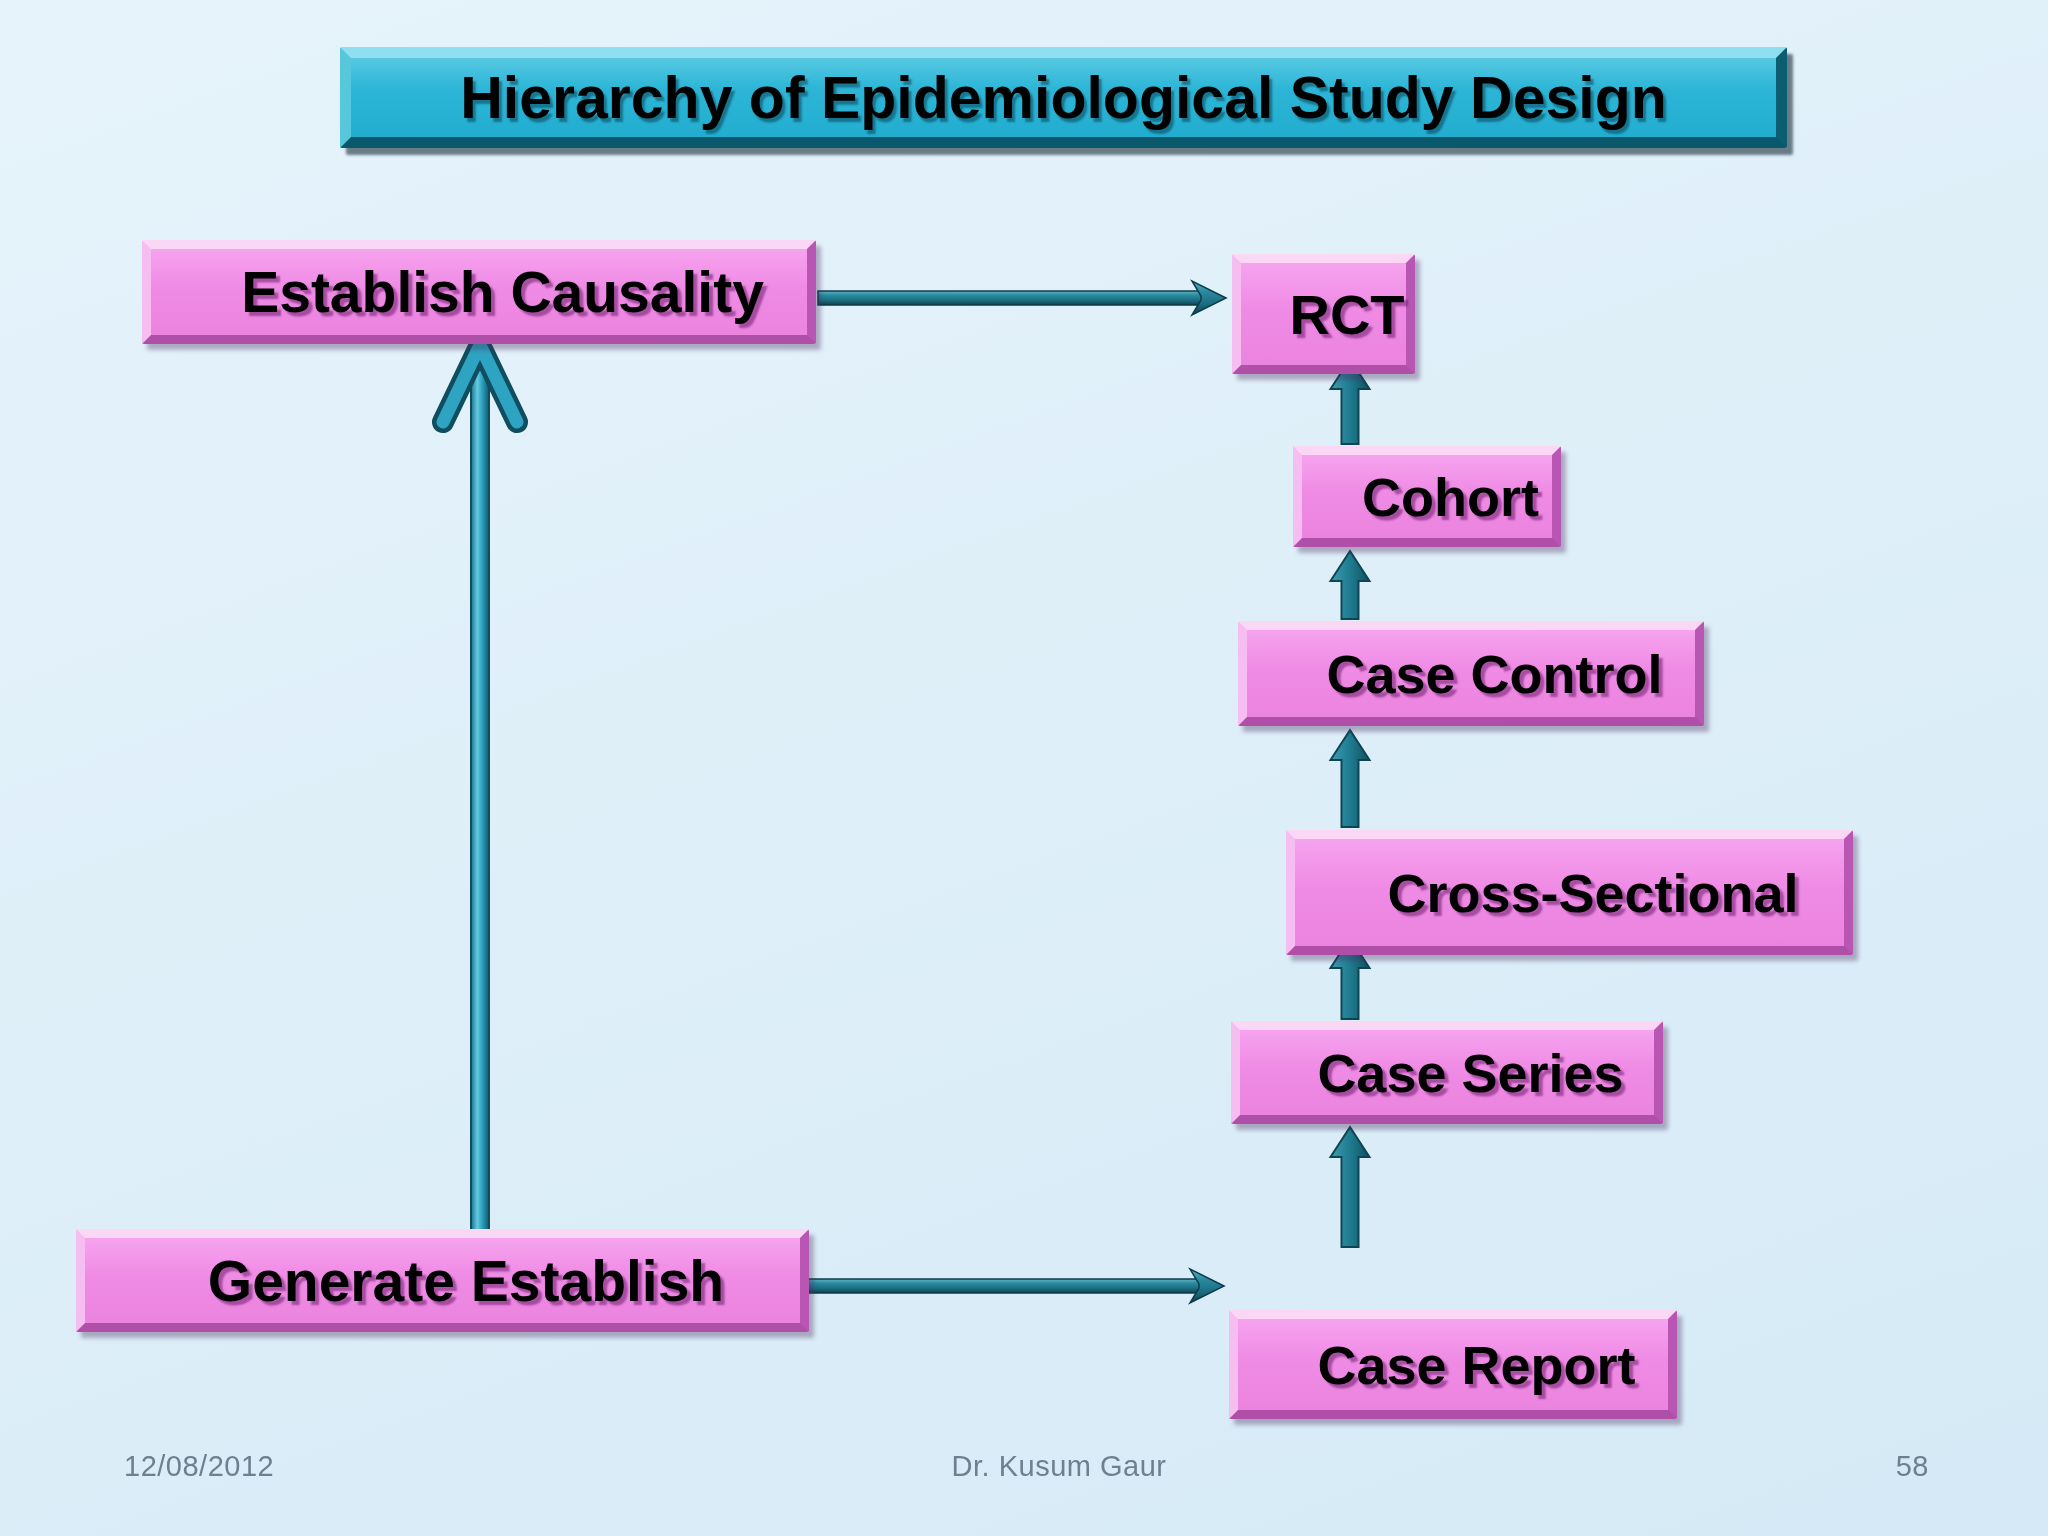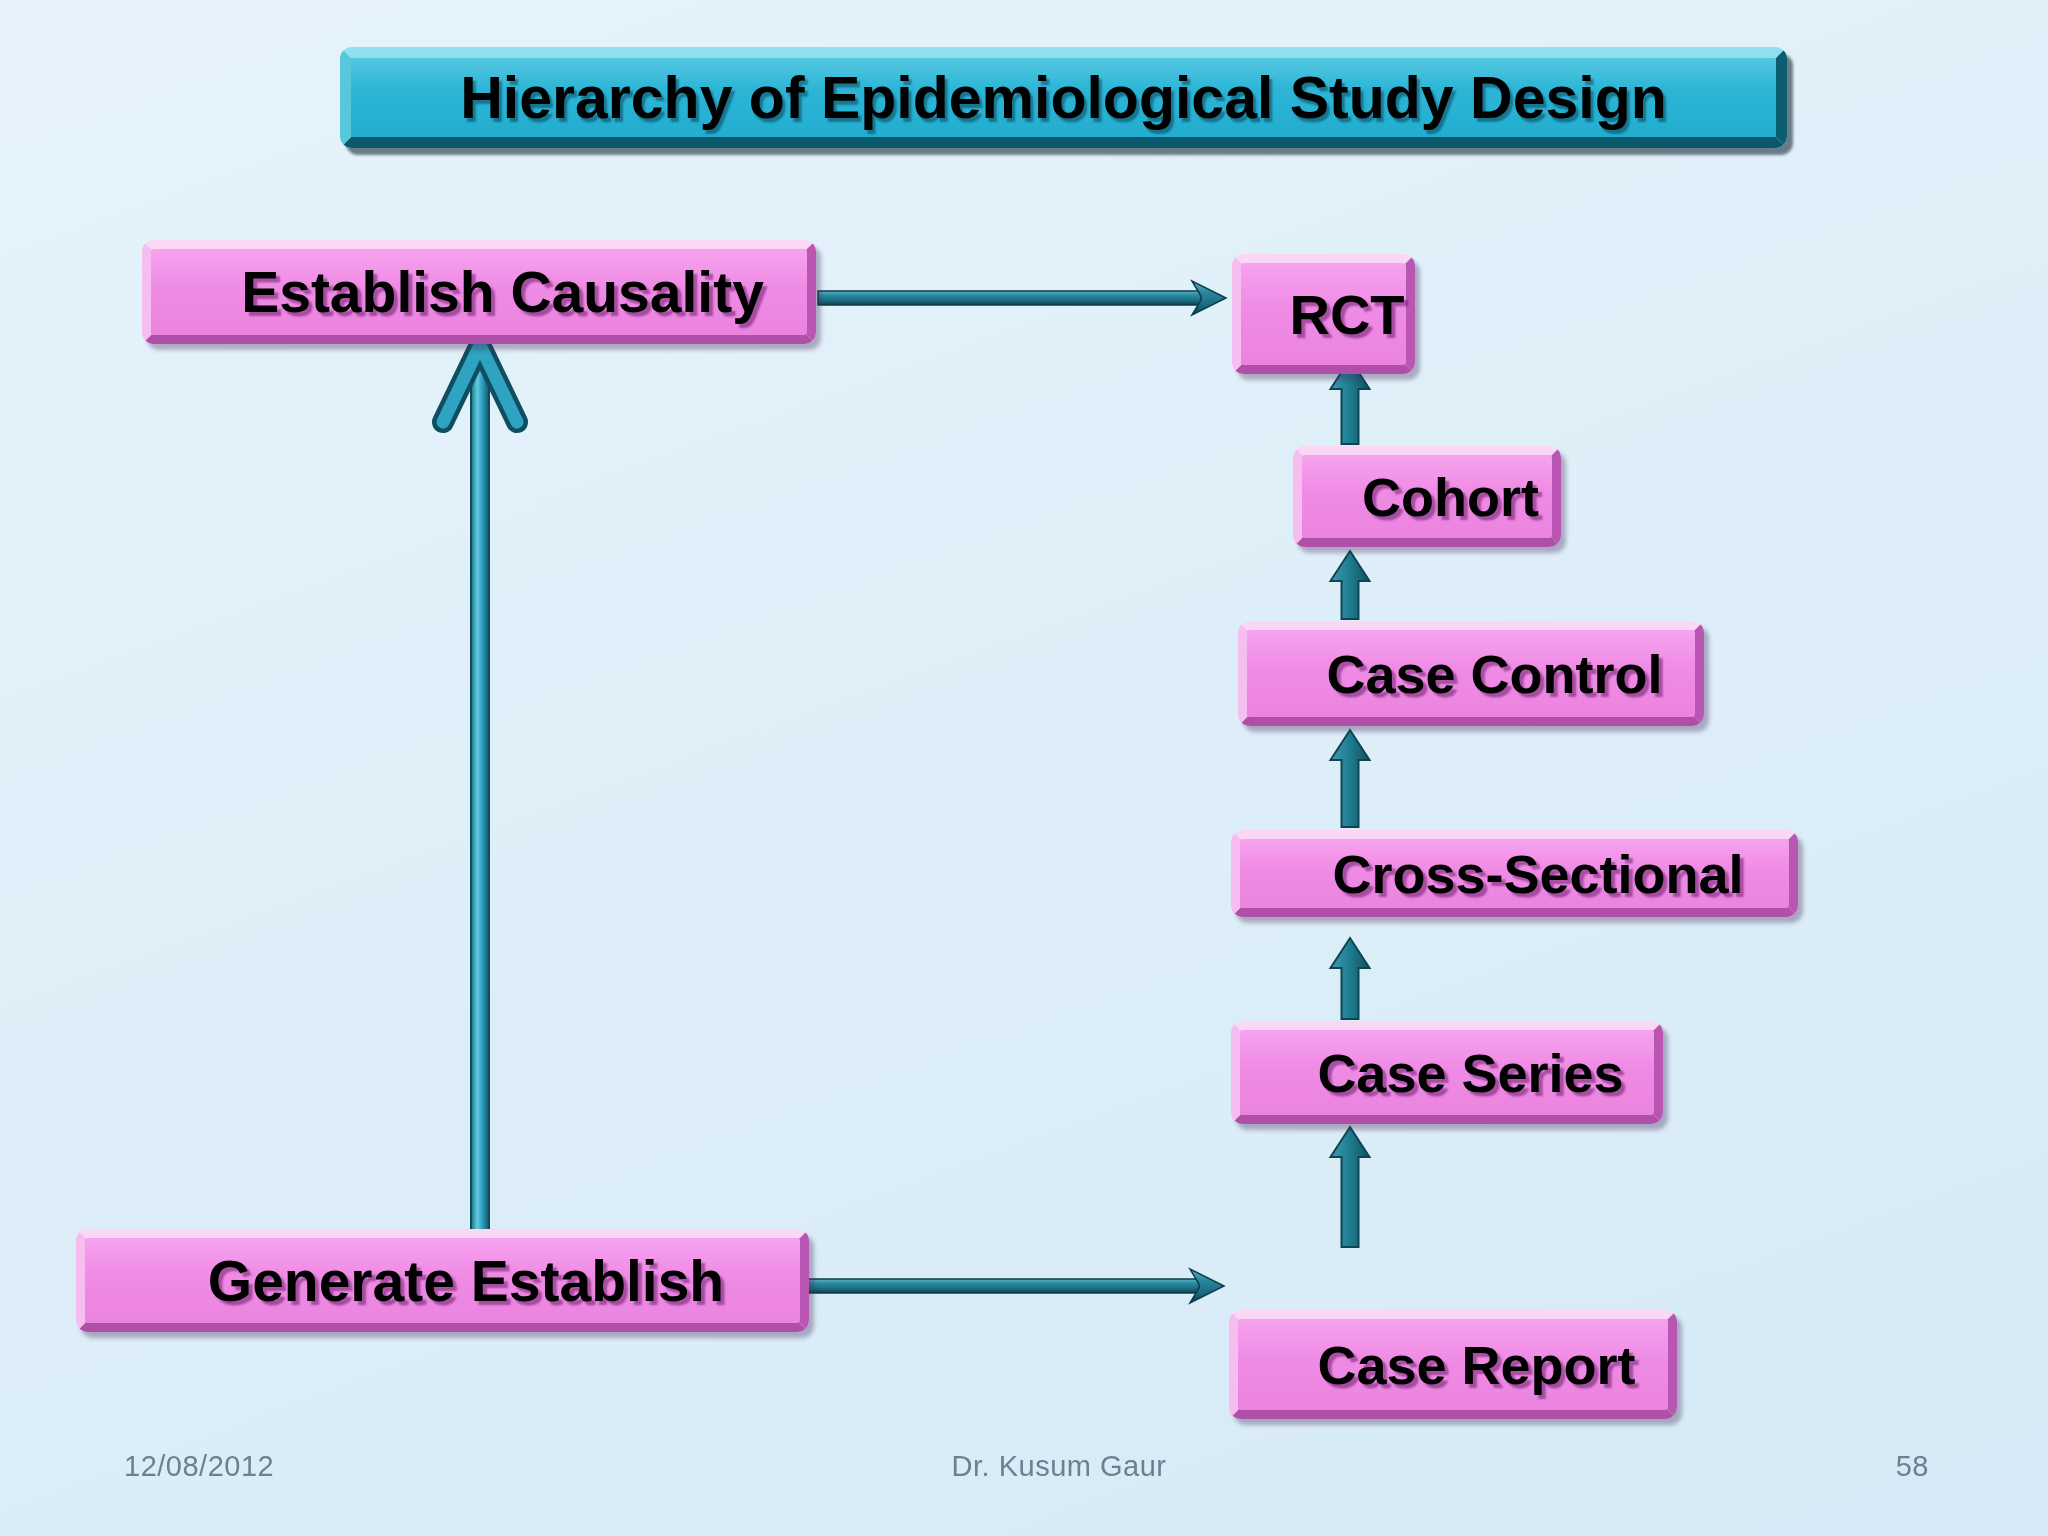--- a/index.html
+++ b/index.html
@@ -9,21 +9,21 @@
     background:#c9dfec;
   }
   .slide{
     position:relative;width:2048px;height:1536px;overflow:hidden;
     background:linear-gradient(160deg,#e6f3fb 0%, var(--background,#ddeef8) 55%, #d5eaf6 100%);
   }
   .node{
     position:absolute;box-sizing:border-box;
     display:flex;align-items:center;justify-content:center;
     font-weight:bold;color:#000;white-space:nowrap;
-    border-radius:12px;
+    border-radius:2px;
   }
   .title-box{
     left:340px;top:47px;width:1447px;height:101px;
     font-size:59px;letter-spacing:0px;
     background:linear-gradient(180deg,#55c8e2 0%, var(--title-fill,#2cb5d6) 40%, #22add0 100%);
     border:11px solid;
     border-color:#8fdff0 #0b5d72 #0a586c #57c8dc;
     box-shadow:6px 7px 3px rgba(5,30,40,0.55);
     text-shadow:3px 4px 2px rgba(0,45,60,0.45);
   }
@@ -34,21 +34,21 @@
     box-shadow:5px 6px 4px rgba(70,40,90,0.35);
     text-shadow:4px 4px 2px rgba(95,15,95,0.5);
     font-size:54px;
     padding-left:47px;
   }
   .ec{left:142px;top:240px;width:674px;height:104px;font-size:57px;}
   .gh{left:76px; top:1229px;width:733px;height:103px;font-size:57px;}
   .rct{left:1232px;top:254px;width:183px;height:120px;font-size:56px;}
   .cohort{left:1293px;top:446px;width:268px;height:101px;}
   .case-control{left:1226px;top:621px;width:466px;height:105px;margin-left:12px;}
-  .cross-sectional{left:1231px;top:830px;width:567px;height:87px;}
+  .cross-sectional{left:1286px;top:830px;width:567px;height:125px;}
   .case-series{left:1231px;top:1021px;width:432px;height:103px;}
   .case-report{left:1229px;top:1310px;width:448px;height:109px;text-align:right;}
 
   .arrow-layer{position:absolute;left:0;top:0;width:2048px;height:1536px;pointer-events:none;}
 
   .footer-item{
     position:absolute;top:1450px;font-size:29px;
     color:var(--footer-text,#6d8090);
     letter-spacing:0.5px;
   }

